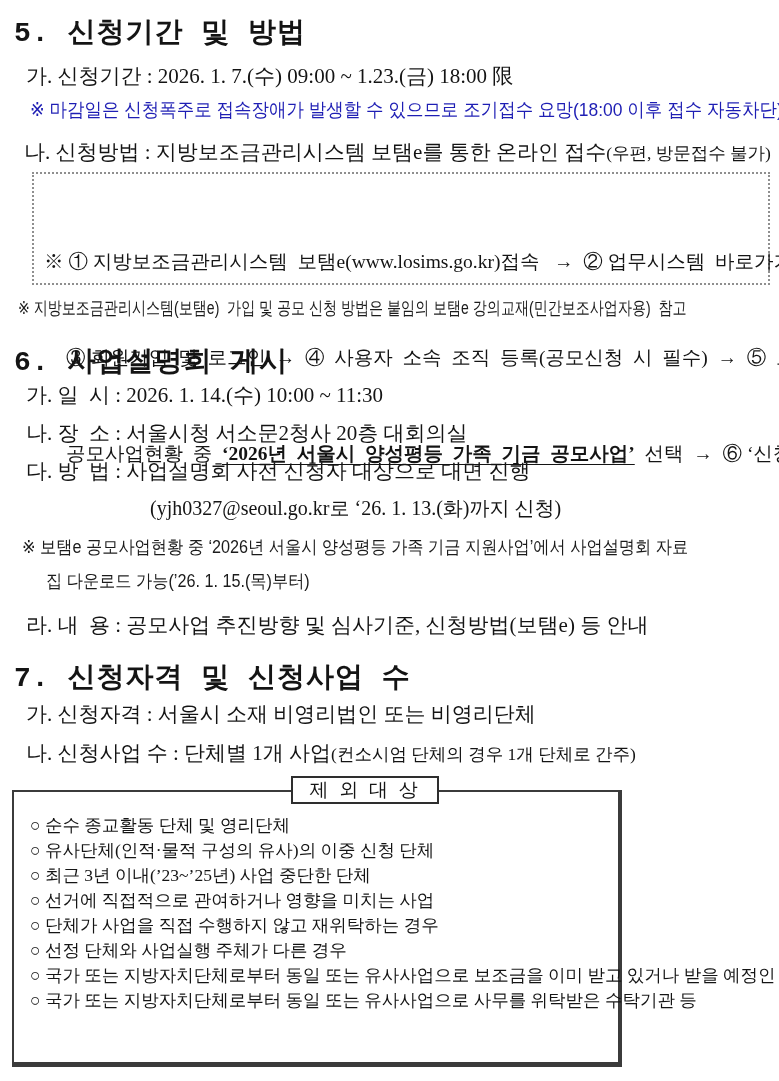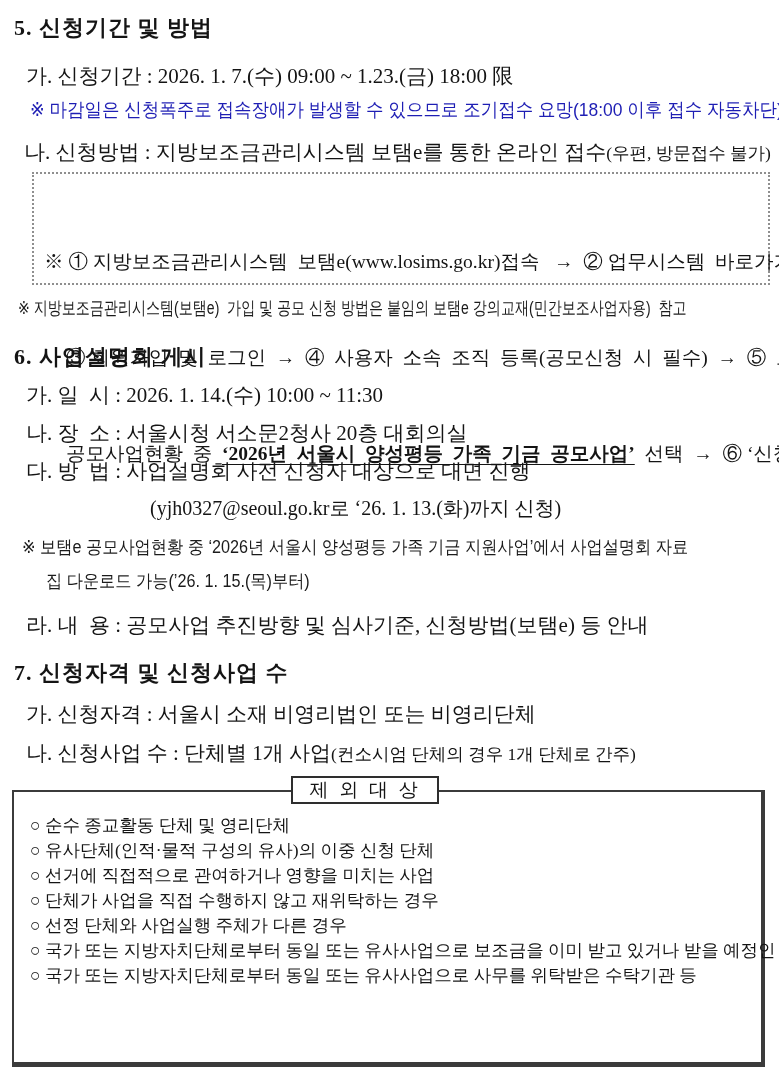--- a/index.html
+++ b/index.html
@@ -6,22 +6,22 @@
   body {
     width:779px; height:1081px;
     background:#ffffff;
     position:relative;
     overflow:hidden;
     font-family:"Liberation Serif","DejaVu Serif",serif;
     color:#141414;
   }
   .abs { position:absolute; white-space:pre; }
   .heading {
-    font-family:Liberation Serif, serif;
-    font-weight:bold; font-size:22px; letter-spacing:1px;
+    font-family:Liberation Mono, monospace;
+    font-weight:bold; font-size:28px; letter-spacing:1px;
   }
   .body-line { font-size:21px; }
   .body-line-sm { font-size:20px; }
   .paren { font-size:17.5px; }
   .cond {
     font-family:"Liberation Sans","DejaVu Sans",sans-serif;
     display:inline-block; transform-origin:0 50%;
   }
   .blue-note { font-size:19px; color:#1e1eb4; transform:scaleX(0.92); font-weight:500; }
   .gray-note { font-size:18px; color:#1b1b1b; transform:scaleX(0.78); }
@@ -36,21 +36,21 @@
   }
   .steps-indent { padding-left:22px; }
   .steps-underline { text-decoration:underline; text-underline-offset:4px; font-weight:bold; }
   .excl-title {
     position:absolute; left:291px; top:776px; width:148px; height:28px;
     box-sizing:border-box; z-index:2;
     background:#ffffff; border:2px solid #2e2e2e;
     text-align:center; font-size:19px; line-height:24px; letter-spacing:3px;
   }
   .excl-box {
-    position:absolute; left:12px; top:790px; width:753px; height:277px;
+    position:absolute; left:12px; top:790px; width:610px; height:277px;
     box-sizing:border-box; z-index:1;
     border:2px solid #3b3b3b; border-right-width:4px; border-bottom-width:5px;
     padding:21px 6px 0 16px;
     font-size:17.5px; line-height:25px;
   }
   .xitem { display:block; white-space:pre; }
   .xitem:nth-child(9) { transform:scaleX(0.93); transform-origin:0 50%; }
 </style>
 </head>
 <body>
@@ -93,20 +93,21 @@
 
   <div class="abs body-line" style="left:26px; top:700px;">가. 신청자격 : 서울시 소재 비영리법인 또는 비영리단체</div>
 
   <div class="abs body-line" style="left:26px; top:739px;"><span>나. 신청사업 수 : 단체별 1개 사업</span><span class="paren">(컨소시엄 단체의 경우 1개 단체로 간주)</span></div>
 
   <div class="excl-title">제 외 대 상</div>
 
   <div class="excl-box">
     <span class="xitem">○ 순수 종교활동 단체 및 영리단체</span>
     <span class="xitem">○ 유사단체(인적·물적 구성의 유사)의 이중 신청 단체</span>
+    <span class="xitem">○ 최근 3년 이내(’23~’25년) 사업 중단한 단체</span>
     <span class="xitem">○ 선거에 직접적으로 관여하거나 영향을 미치는 사업</span>
     <span class="xitem">○ 단체가 사업을 직접 수행하지 않고 재위탁하는 경우</span>
     <span class="xitem">○ 선정 단체와 사업실행 주체가 다른 경우</span>
     <span class="xitem">○ 국가 또는 지방자치단체로부터 동일 또는 유사사업으로 보조금을 이미 받고 있거나 받을 예정인 보조사업자</span>
     <span class="xitem">○ 국가 또는 지방자치단체로부터 동일 또는 유사사업으로 사무를 위탁받은 수탁기관 등</span>
   </div>
 
 </div>
 
 </body></html>

